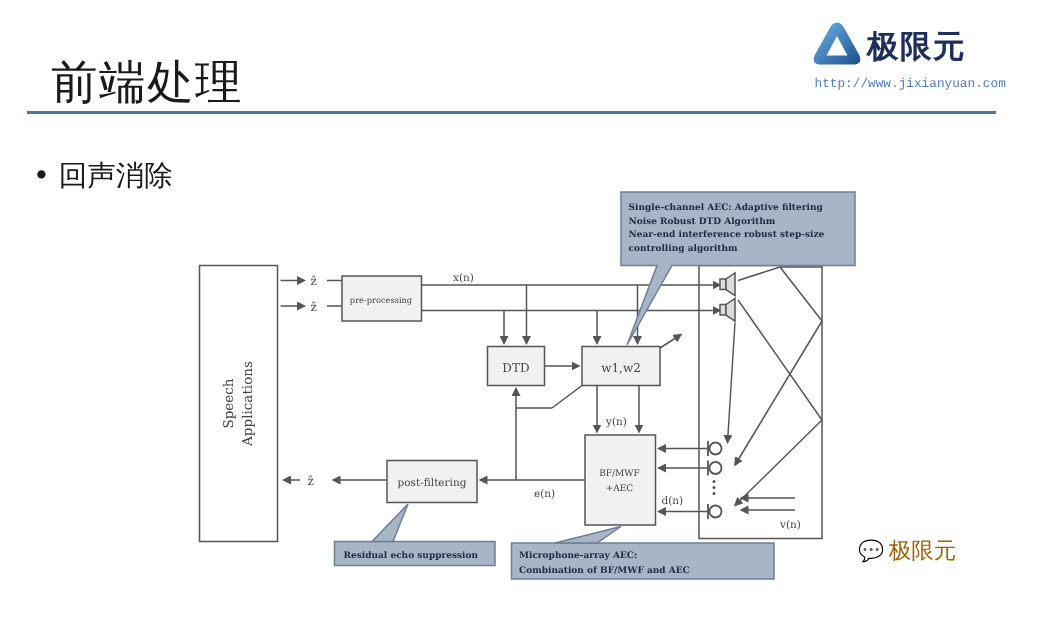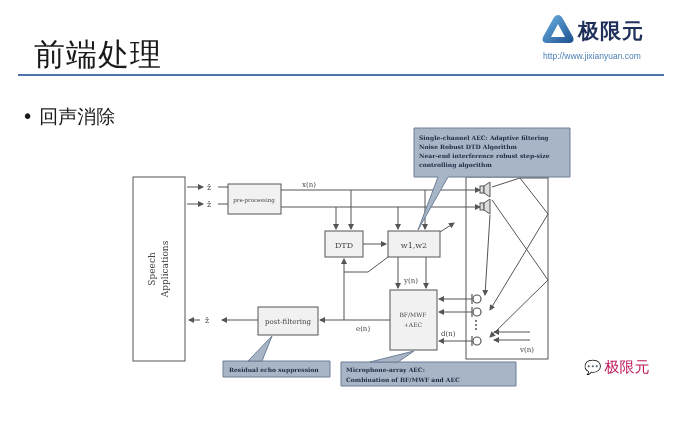--- a/index.html
+++ b/index.html
@@ -2,24 +2,24 @@
 <html><head>
 <meta charset="utf-8">
 <style>
   html, body { margin:0; padding:0; }
   body { width:700px; height:421px; background:#ffffff; position:relative; overflow:hidden;
          font-family:"DejaVu Sans", sans-serif; }
   .title { position:absolute; left:34px; top:34px; font-size:31px; color:#1a1a1a; letter-spacing:1px; }
   .title-rule { position:absolute; left:18px; top:74px; width:646px; height:2px; background:#4f73a8; }
   .logo { position:absolute; left:541px; top:13px; }
   .logo-name { position:absolute; left:578px; top:17px; font-size:21px; font-weight:bold; color:#1e2f5a; letter-spacing:1px; }
-  .logo-url { position:absolute; left:543px; top:51px; font-size:8.5px; color:#4a7fb5; font-family:Liberation Sans, sans-serif; }
+  .logo-url { position:absolute; left:543px; top:51px; font-size:8.5px; color:#4a7fb5; font-family:Liberation Mono, monospace; }
   .bullet { position:absolute; left:22px; top:104px; font-size:19px; color:#1a1a1a; }
   .bullet .dot { margin-right:6px; }
-  .watermark { position:absolute; left:584px; top:358px; font-size:15px; color:#be185d; }
+  .watermark { position:absolute; left:572px; top:358px; font-size:15px; color:#a16207; }
   .watermark .wm-icon { font-size:14px; margin-right:3px; }
   svg.diagram { position:absolute; left:0; top:0; }
   .dtext { font-family:"DejaVu Serif", serif; fill:#444; }
   .ctext { font-family:"DejaVu Serif", serif; fill:#1e2a44; font-weight:bold; }
 </style>
 </head>
 <body>
 
 <div class="title">前端处理</div>
 <div class="title-rule"></div>

